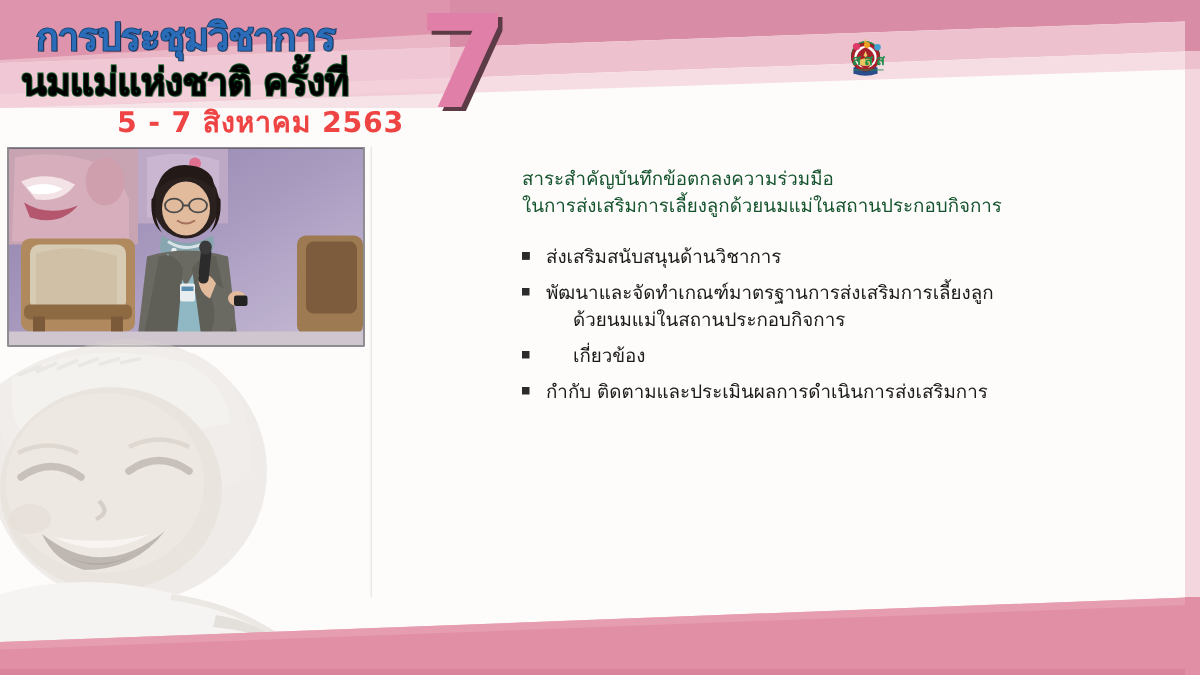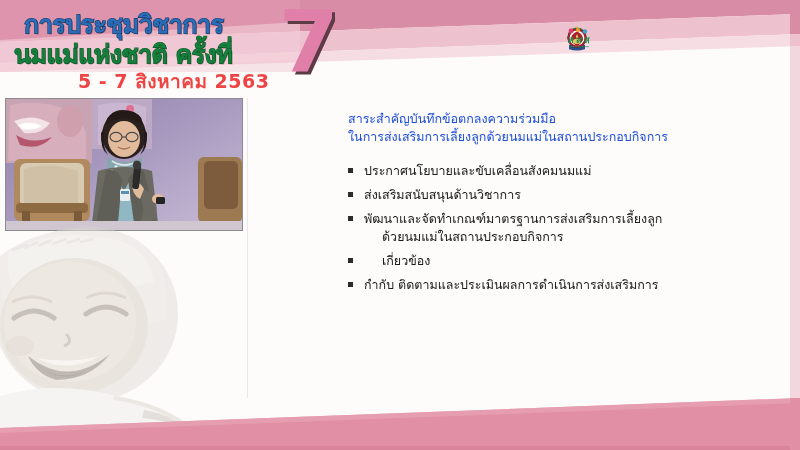--- a/index.html
+++ b/index.html
@@ -23,21 +23,21 @@
     font-size:25px; font-weight:bold; letter-spacing:-0.5px;
     color:#2b6cb9;
     -webkit-text-stroke:1.2px #17406e;
     paint-order:stroke fill;
     white-space:nowrap;
     text-shadow:1px 1px 0 rgba(0,0,0,.25);
   }
   .t-line2 {
     position:absolute; left:14px; top:34px;
     font-size:25px; font-weight:bold; letter-spacing:-0.5px;
-    color:#15803d;
+    color:#000000;
     -webkit-text-stroke:1.2px #14612a;
     paint-order:stroke fill;
     white-space:nowrap;
     text-shadow:1px 1px 0 rgba(0,0,0,.25);
   }
   .t-date {
     position:absolute; left:78px; top:66px;
     font-size:19px; font-weight:bold; letter-spacing:.5px;
     color:#ef4444;
     white-space:nowrap;
@@ -77,21 +77,21 @@
     overflow:hidden; border:1px solid #8c8c90; background:#3a2f3a;
   }
   .video-thumb svg { display:block; }
   .baby-wm { position:absolute; left:-6px; top:126px; width:230px; height:210px; overflow:hidden; opacity:.55; }
   .baby-wm svg { display:block; }
 
   .vdivider { position:absolute; left:247px; top:98px; width:1px; height:300px; background:#e8e8e8; }
 
   
   .content { position:absolute; left:348px; top:110px; width:420px; }
-  .heading { font-size:12.5px; color:#1d4ed8; line-height:18px; white-space:nowrap; }
+  .heading { font-size:12.5px; color:#14532d; line-height:18px; white-space:nowrap; }
   .bullets { margin-top:16px; list-style:none; }
   .bullets li {
     position:relative; padding-left:16px; margin-bottom:6.5px;
     font-size:12.5px; color:#1a1a1a; line-height:17.5px;
   }
   .bullets li .bsq {
     position:absolute; left:0; top:6px; width:5px; height:5px; background:#2b2b2b;
   }
   .bullets li .l2 { display:block;margin-left:18px; }
 
@@ -307,21 +307,21 @@
     </div>
   </div>
 
   <div class="vdivider"></div>
 
   <div class="content">
     <div class="heading">สาระสำคัญบันทึกข้อตกลงความร่วมมือ</div>
     <div class="heading">ในการส่งเสริมการเลี้ยงลูกด้วยนมแม่ในสถานประกอบกิจการ</div>
 
     <ul class="bullets">
-      <li><span class="bsq"></span><span>ประกาศนโยบายและขับเคลื่อนสังคมนมแม่</span><span class="l2"></span></li>
+      <li><span class="bsq"></span><span class="l2"></span></li>
       <li><span class="bsq"></span><span class="l2"></span></li>
       <li><span class="bsq"></span><span>ส่งเสริมสนับสนุนด้านวิชาการ</span><span class="l2"></span></li>
       <li><span class="bsq"></span><span>พัฒนาและจัดทำเกณฑ์มาตรฐานการส่งเสริมการเลี้ยงลูก</span><span class="l2">ด้วยนมแม่ในสถานประกอบกิจการ</span></li>
       <li><span class="bsq"></span><span class="l2">เกี่ยวข้อง</span></li>
       <li><span class="bsq"></span><span>กำกับ ติดตามและประเมินผลการดำเนินการส่งเสริมการ</span></li>
     </ul>
   </div>
 
   <div class="footwave">
     <svg width="800" height="60" viewBox="0 0 800 60">

